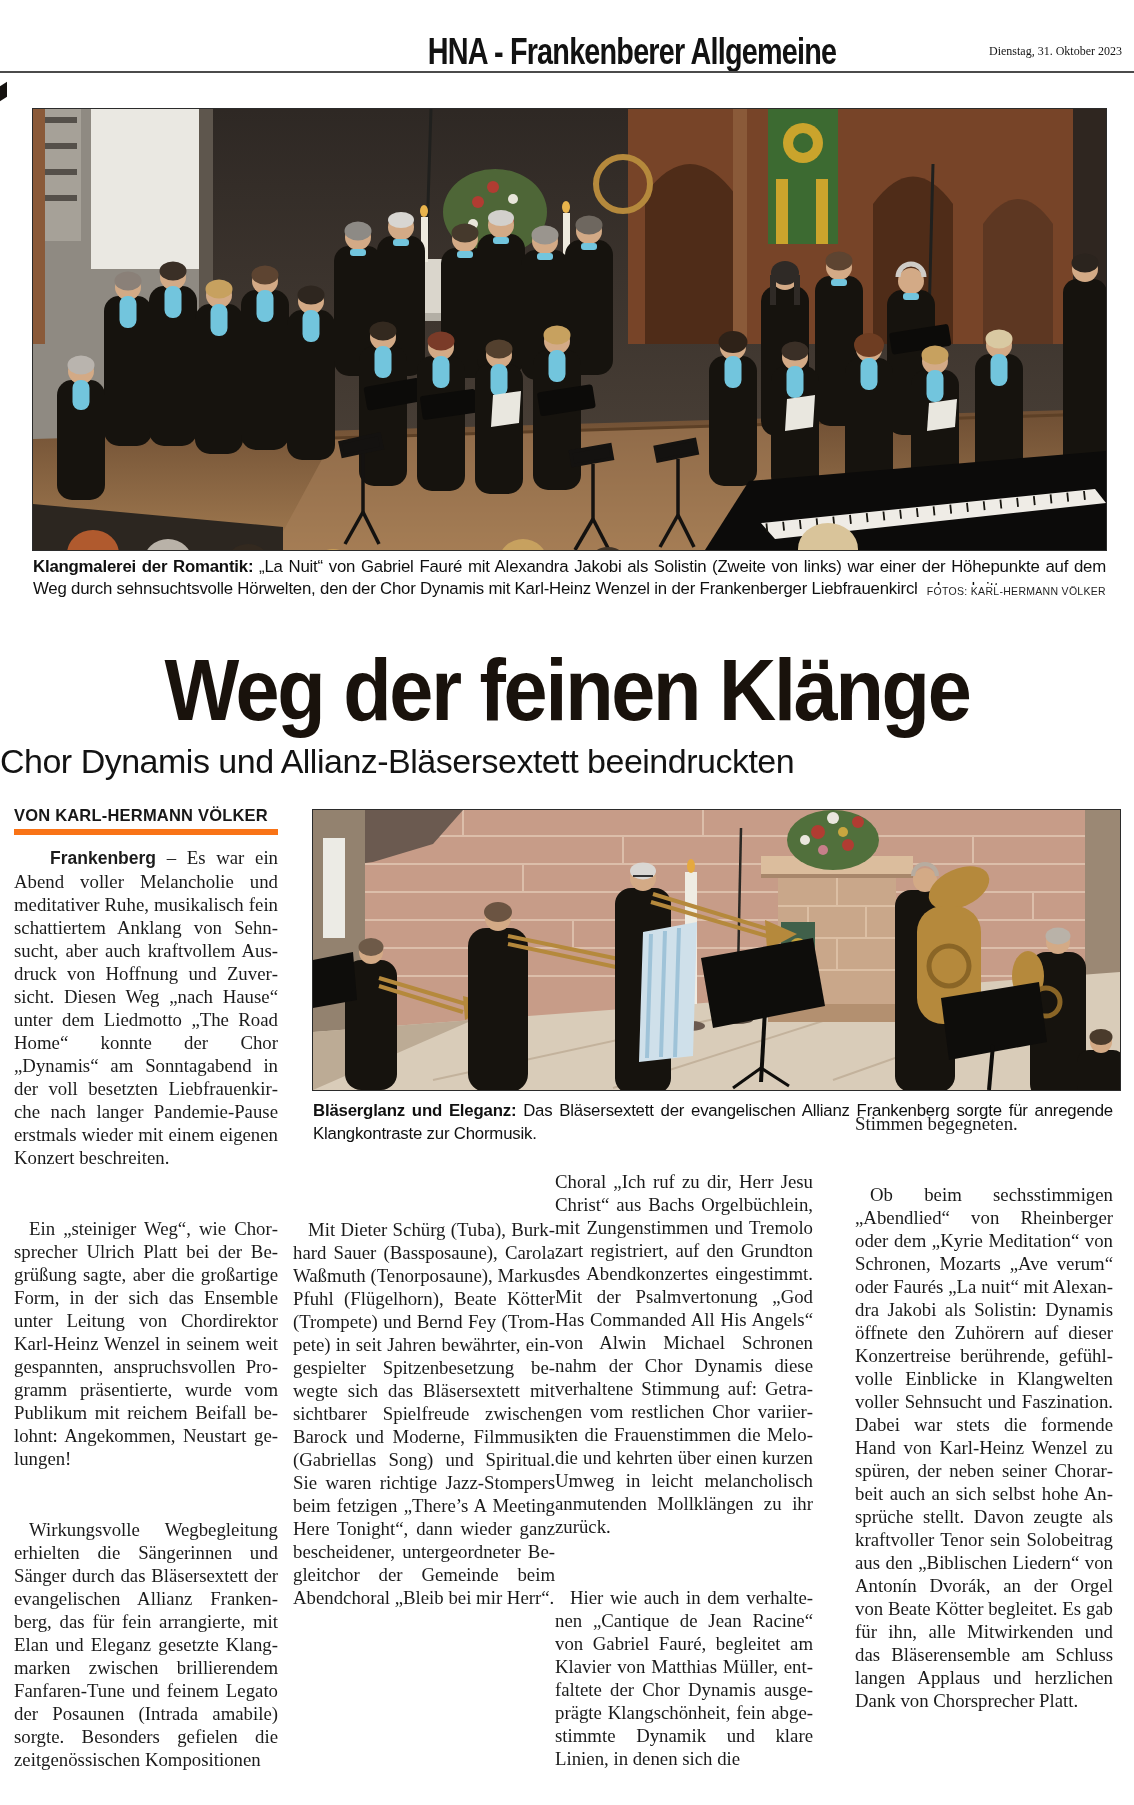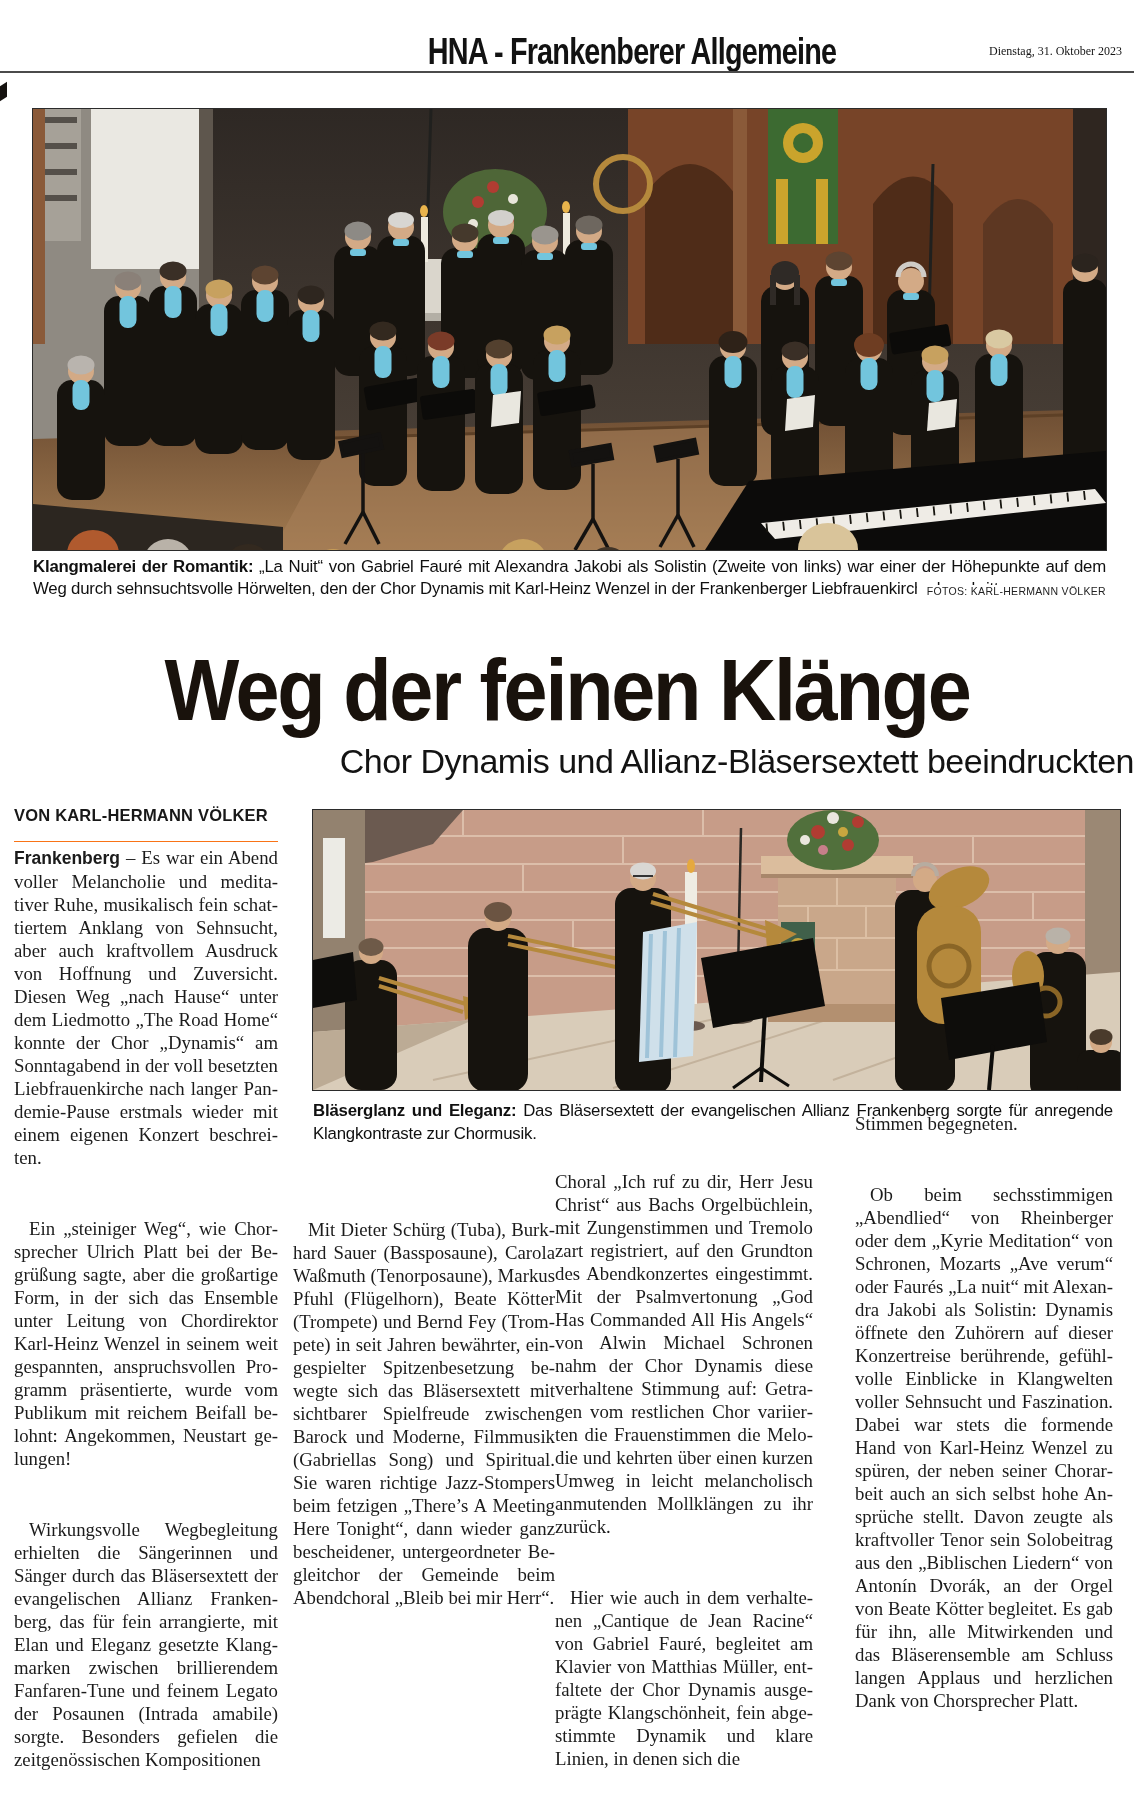--- a/index.html
+++ b/index.html
@@ -25,33 +25,33 @@
     line-height:21.8px;letter-spacing:-.2px;color:#101010;text-align:justify;}
   .caption .cap-lead{font-weight:700;}
   .caption1{left:33px;top:556px;width:1073px;}
   .caption1 .credit{position:absolute;right:0;bottom:3px;font-size:10.5px;letter-spacing:.3px;
     color:#222;background:#fff;padding-left:10px;line-height:12px;}
   .caption2{left:313px;top:1099px;width:800px;line-height:23px;}
   
   .headline{position:absolute;top:640px;left:0;width:1134px;margin:0;text-align:center;
     font-family:"Liberation Sans",sans-serif;font-weight:700;font-size:88px;line-height:100px;
     letter-spacing:-2.5px;color:var(--c-headline_ink,#19120c);transform:scaleX(.9);}
-  .subheadline{position:absolute;top:741px;left:0;width:1134px;margin:0;text-align:right;
+  .subheadline{position:absolute;top:741px;left:0;width:1134px;margin:0;text-align:left;
     font-family:"Liberation Sans",sans-serif;font-weight:400;font-size:34px;line-height:40px;
     letter-spacing:-.5px;color:#131313;}
   
   .byline{position:absolute;left:14px;top:806px;width:264px;box-sizing:border-box;
     font-weight:700;font-size:16.5px;letter-spacing:.2px;color:#181818;
-    padding-bottom:16px;border-bottom:1px solid #f97316;}
+    padding-bottom:4px;border-bottom:6px solid #f97316;}
   .col{position:absolute;font-family:"Liberation Serif",serif;font-size:18.8px;line-height:23px;
     text-align:justify;color:var(--c-ink,#1b1b1b);overflow:hidden;
     hyphens:auto;-webkit-hyphens:auto;}
   .col p{margin:0;}
   .col p.indent{text-indent:15px;margin-top:48px;}
-  .lead-in{font-family:"Liberation Sans",sans-serif;font-weight:700;font-size:17.5px;}
+  .lead-in{font-family:"Liberation Sans",sans-serif;font-weight:700;font-size:17.5px;margin-left:36px;}
   .col1{left:14px;top:846px;width:264px;height:959px;}
   .col2{left:293px;top:1170px;width:262px;height:635px;}
   .col3{left:555px;top:1170px;width:258px;height:635px;}
   .col4{left:855px;top:1112px;width:258px;height:635px;}
   
   .scf{fill:var(--c-scarf,#72c5dd);}
   .bd{fill:#16130e;}
   .sk{fill:#d3aa86;}
   .fold{fill:#0c0b09;}
   .brass-f{fill:var(--c-brass,#b5893c);}

